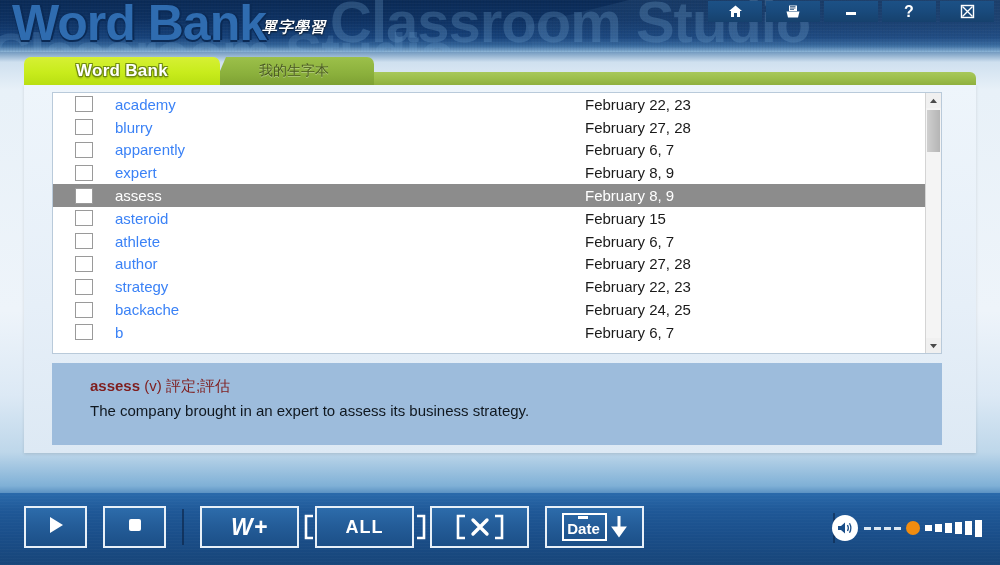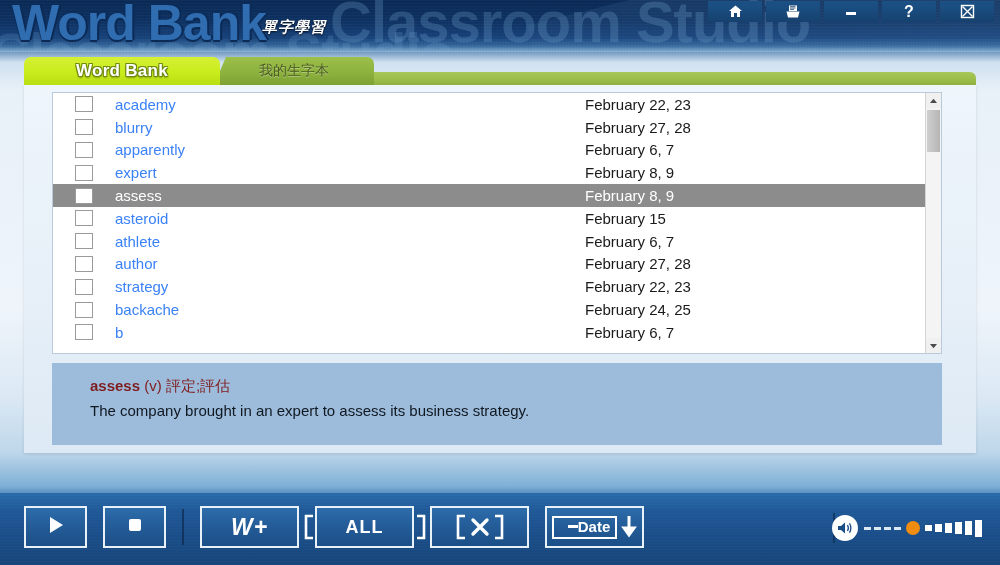--- a/index.html
+++ b/index.html
@@ -455,21 +455,21 @@
           <svg width="22" height="22" viewBox="0 0 22 22" style="margin:0 1px;">
               <path d="M4 4 L18 18 M18 4 L4 18" stroke="#ffffff" stroke-width="3.4" stroke-linecap="round"></path>
             </svg>
           <svg width="14" height="26" viewBox="0 0 14 26">
               <path d="M3 2 L10 2 L10 24 L3 24" stroke="#ffffff" stroke-width="2.6" fill="none"></path>
             </svg>
         </span>
       </div>
       <div class="tbtn wide">
         <span style="display:flex;align-items:center;">
-          <span style="border:2px solid #ffffff;padding:0 5px 2px 14px;display:flex;flex-direction:row;align-items:center;">
+          <span style="border:2px solid #ffffff;padding:0 5px 2px 3px;display:flex;flex-direction:column;align-items:center;">
             <span style="width:10px;height:3px;background:#ffffff;margin:1px 0 1px 0;"></span>
             <span class="tbtn-label" style="font-size:15px;letter-spacing:0;">Date</span>
           </span>
           <svg width="16" height="24" viewBox="0 0 16 24" style="margin-left:4px;">
               <path d="M8 1 L8 16 M3 13 L8 20 L13 13 Z" stroke="#ffffff" stroke-width="3" fill="#ffffff"></path>
             </svg>
         </span>
       </div>
     </div>
 

